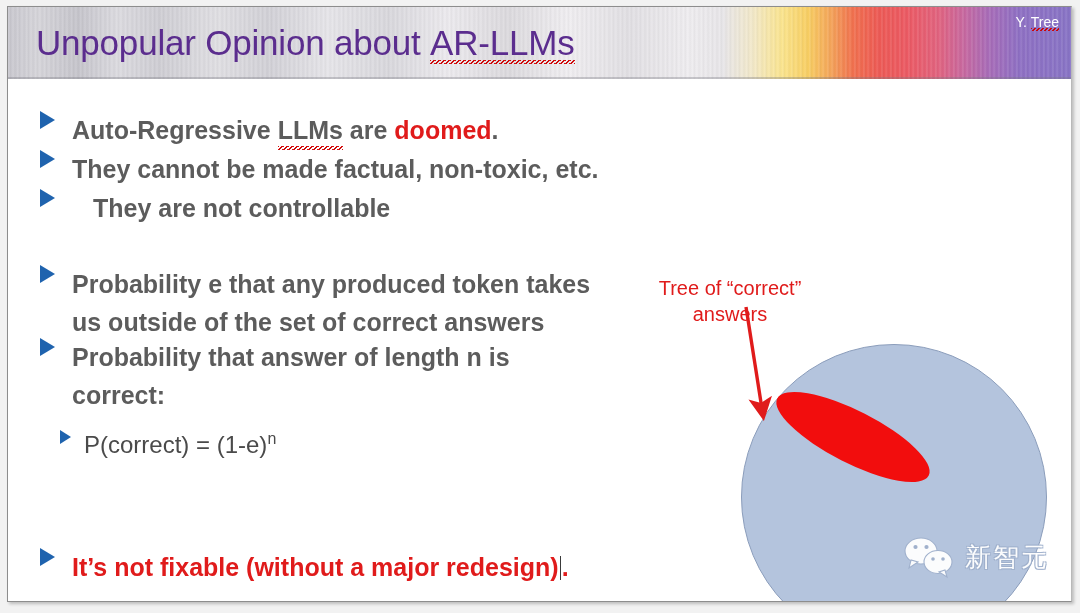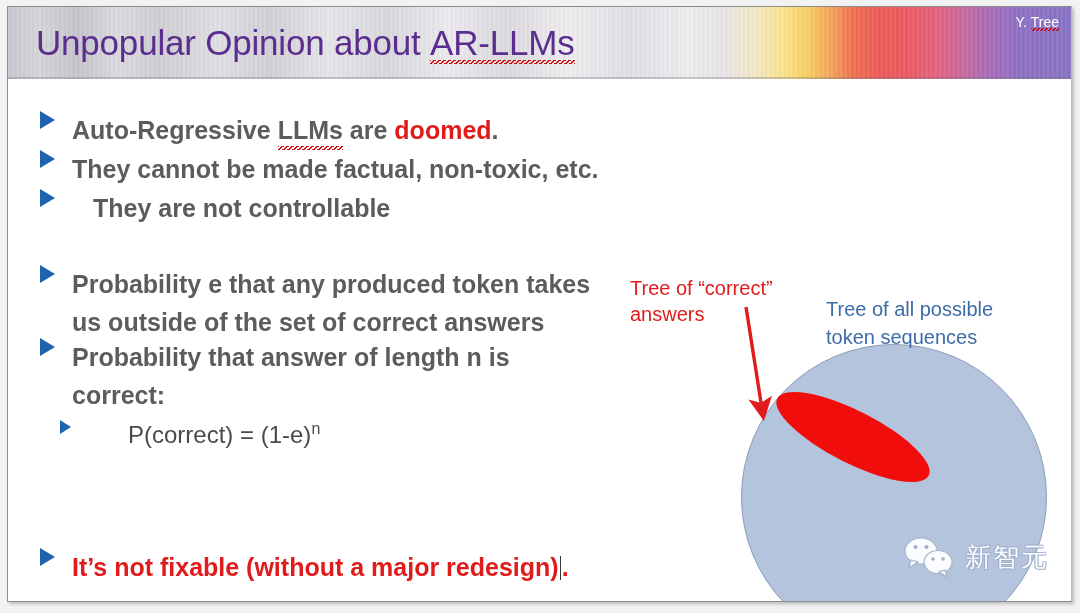--- a/index.html
+++ b/index.html
@@ -230,21 +230,21 @@
     background: #f20d0d;
     border-radius: 50%;
     transform: rotate(27deg);
     transform-origin: 50% 50%;
   }
   .label-correct {
     position: absolute;
     left: 14px;
     top: 78px;
     width: 200px;
-    text-align: left;
+    text-align: center;
     font-size: 20px;
     color: #e01b1b;
     line-height: 26px;
     font-family: "Liberation Sans", sans-serif;
   }
   .label-all {
     position: absolute;
     left: 210px;
     top: 98px;
     width: 240px;
@@ -324,21 +324,21 @@
         <span class="btxt">Probability e that any produced token takes
 us outside of the set of correct answers</span>
       </div>
 
       <div class="bullet-row" style="left:32px; top:259px;">
         <span class="tri"></span>
         <span class="btxt">Probability that answer of length n is
 correct:</span>
       </div>
 
-      <div class="bullet-row" style="left:52px; top:334px;gap:44px;">
+      <div class="bullet-row" style="left:52px; top:344px;">
         <span class="tri sub" style="margin-top:7px;"></span>
         <span class="formula"><span>P(correct) = (1-e)</span><sup>n</sup></span>
       </div>
 
 
       <div class="bullet-row" style="left:32px; top:469px;">
         <span class="tri"></span>
         <span class="btxt red"><span>It’s not fixable (without a major redesign)</span><span class="text-caret"></span><span>.</span></span>
       </div>
 
@@ -351,22 +351,20 @@
           <defs>
             <marker id="ahead" markerWidth="7" markerHeight="7" refX="3.4" refY="3.5" orient="auto" markerUnits="strokeWidth">
               <path d="M0,0 L7,3.5 L0,7 L1.6,3.5 z" fill="#e01b1b"></path>
             </marker>
           </defs>
           <line x1="130" y1="110" x2="146" y2="212" stroke="#e01b1b" stroke-width="3.4" marker-end="url(#ahead)"></line>
         </svg>
 
         <div class="label-correct">Tree of “correct”
 answers</div>
-        <div class="label-all">Tree of all possible
-token sequences</div>
       </div>
 
       <div class="watermark">
         <svg width="62" height="44" viewBox="0 0 62 44">
           <g fill="#ffffff" stroke="#9fb0cc" stroke-width="1.1">
             <ellipse cx="21" cy="16" rx="16" ry="13"></ellipse>
             <path d="M11,25 L9,33 L18,27 z"></path>
             <ellipse cx="38" cy="27" rx="14" ry="11.5"></ellipse>
             <path d="M45,35 L47,42 L39,37 z"></path>
           </g>

